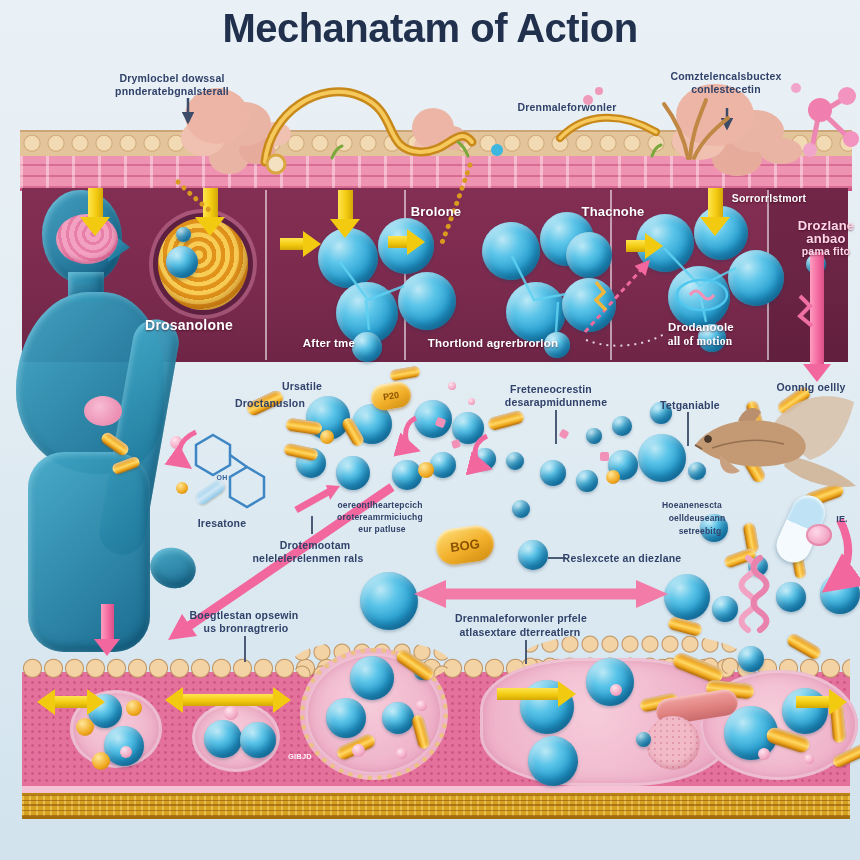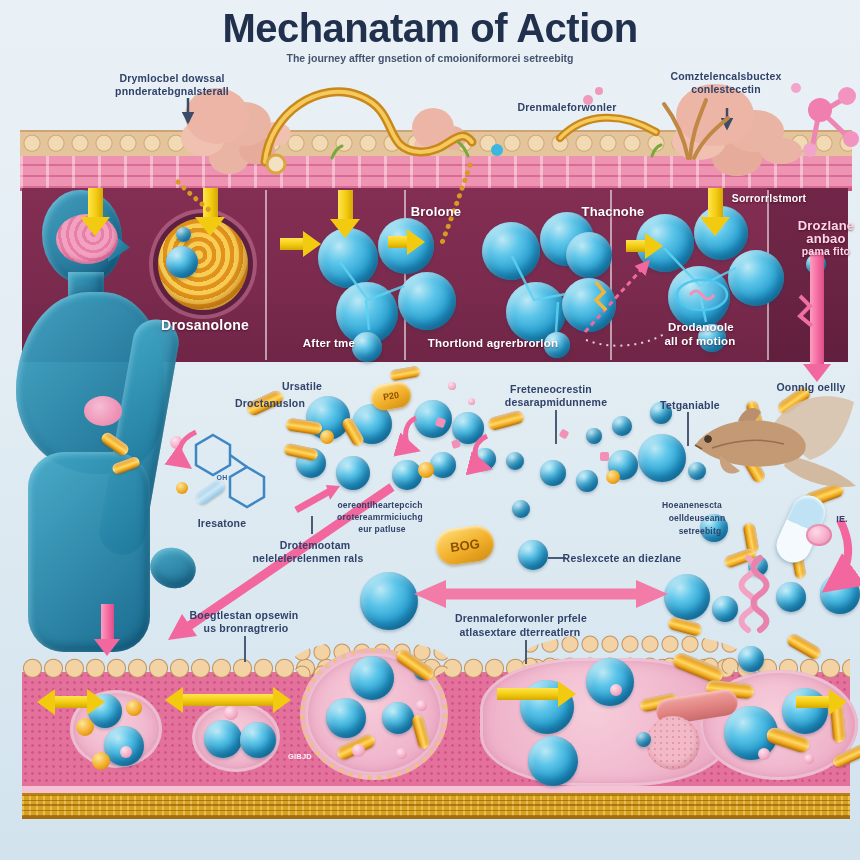--- a/index.html
+++ b/index.html
@@ -102,21 +102,20 @@
     color:#8a5200;font-weight:800;}
   svg.overlay{position:absolute;left:0;top:0;z-index:5;pointer-events:none;}
 </style>
 </head>
 <body>
 
 <div class="stage">
 
   <div class="title">
     <h1>Mechanatam of Action</h1>
-    <p>The journey affter gnsetion of cmoioniformorei setreebitg</p>
   </div>
 
   <div class="lbl" style="left:172px;top:72px;">Drymlocbel dowssal</div>
   <div class="lbl" style="left:172px;top:85px;">pnnderatebgnalsterall</div>
   <div class="lbl" style="left:567px;top:101px;">Drenmaleforwonler</div>
   <div class="lbl" style="left:726px;top:70px;">Comztelencalsbuctex</div>
   <div class="lbl" style="left:726px;top:83px;">conlestecetin</div>
 
   <div class="layer-beige"></div>
   <div class="layer-brick"></div>
@@ -180,25 +179,25 @@
 
   <div class="abs" style="left:810px;top:252px;width:14px;height:112px;z-index:4;background:linear-gradient(90deg,#ff9dc0,#f2679e 60%,#d94f87);"></div>
   <div class="abs" style="left:803px;top:364px;width:0;height:0;z-index:4;border-top:18px solid #f2679e;border-left:14px solid transparent;border-right:14px solid transparent;"></div>
 
   <div class="lbl white big" style="left:436px;top:204px;">Brolone</div>
   <div class="lbl white big" style="left:613px;top:204px;">Thacnohe</div>
   <div class="lbl white" style="left:769px;top:192px;">Sorrorrlstmort</div>
   <div class="lbl pinkish big" style="left:813px;top:218px;">Drozlane</div>
   <div class="lbl pinkish big" style="left:813px;top:231px;">anbao</div>
   <div class="lbl pinkish" style="left:813px;top:245px;">pama fito</div>
-  <div class="lbl white" style="left:205px;top:317px;font-size:14px;">Drosanolone</div>
+  <div class="lbl white" style="left:189px;top:317px;font-size:14px;">Drosanolone</div>
   <div class="lbl white" style="left:329px;top:337px;font-size:11.5px;">After tme</div>
   <div class="lbl white" style="left:493px;top:337px;font-size:11.5px;">Thortlond agrerbrorlon</div>
   <div class="lbl white" style="left:701px;top:321px;font-size:11.5px;">Drodanoole</div>
-  <div class="lbl white" style="left:700px;top:335px;font-size:11.5px;">all of motion</div>
+  <div class="lbl white" style="left:700px;top:335px;font-size:11.5px;font-family:Liberation Serif, serif;">all of motion</div>
 
   <div class="lbl" style="left:302px;top:380px;">Ursatile</div>
   <div class="lbl" style="left:270px;top:397px;">Droctanuslon</div>
   <div class="lbl" style="left:551px;top:383px;">Freteneocrestin</div>
   <div class="lbl" style="left:556px;top:396px;">desarapmidunneme</div>
   <div class="lbl" style="left:690px;top:399px;">Tetganiable</div>
   <div class="lbl" style="left:811px;top:381px;">Oonnlg oellly</div>
   <div class="lbl" style="left:222px;top:517px;">Iresatone</div>
   <div class="lbl" style="left:315px;top:539px;">Drotemootam</div>
   <div class="lbl" style="left:308px;top:552px;text-align:center;">nelelelerelenmen rals</div>

